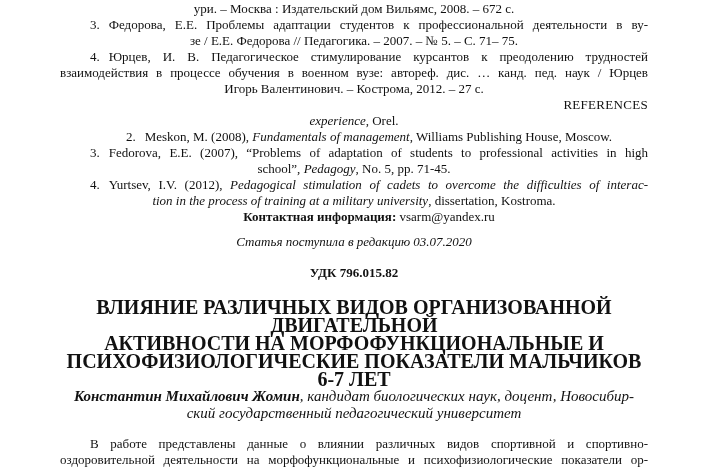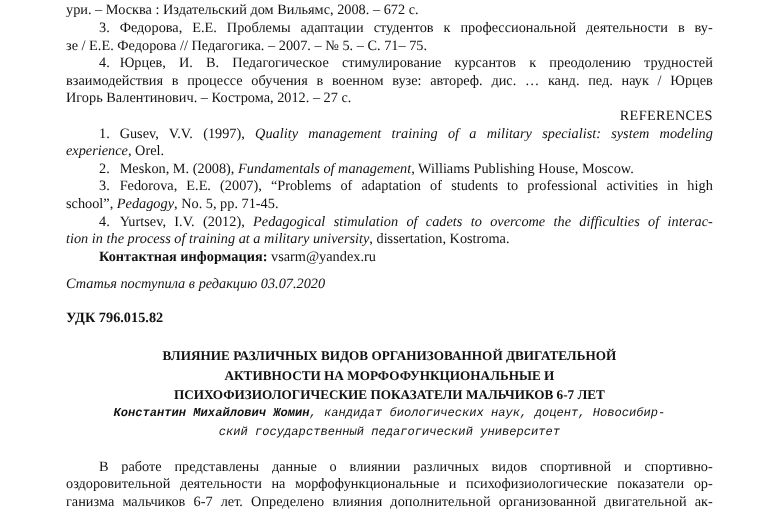--- a/index.html
+++ b/index.html
@@ -16,21 +16,21 @@
     color: #111111;
   }
   .page {
     box-sizing: border-box;
     width: 709px;
     height: 470px;
     padding: 1px 61px 0 60px;
   }
   .line {
     line-height: 16px;
-    text-align: left;
+    text-align: center;
   }
   .just {
     text-align: justify;
     text-align-last: justify;
   }
   .indent { padding-left: 30px; }
   .right { }
   .it { font-style: italic; }
   .b { font-weight: bold; margin-top: 16px; }
   .bi { font-weight: bold; font-style: italic; }
@@ -38,30 +38,29 @@
   .refs-heading {
     line-height: 16px;
     text-align: right;
     letter-spacing: 0.3px;
   }
   .received { margin-top: 9px; }
   .udc { margin-top: 15px; }
   .title-block { margin-top: 17px; }
   .title-line {
     line-height: 18px;
-    font-size: 12px;
+    font-size: 20px;
     font-weight: bold;
     text-align: center;
   }
   .author-line {
     line-height: 17px;
-    font-size: 11px;
+    font-size: 15px;
     font-style: italic;
     text-align: center;
-    font-family: Liberation Mono, monospace;
   }
   .annotation-block { margin-top: 14px; }
 </style>
 </head>
 <body>
 
 <div class="page">
 
   <div class="line">ури. – Москва : Издательский дом Вильямс, 2008. – 672 с.</div>
 
@@ -71,23 +70,20 @@
   <div class="line">зе / Е.Е. Федорова // Педагогика. – 2007. – № 5. – С. 71– 75.</div>
 
   <div class="line just indent">
     <span class="ref-num">4.</span><span>Юрцев, И. В. Педагогическое стимулирование курсантов к преодолению трудностей</span>
   </div>
   <div class="line just">взаимодействия в процессе обучения в военном вузе: автореф. дис. … канд. пед. наук / Юрцев</div>
   <div class="line">Игорь Валентинович. – Кострома, 2012. – 27 с.</div>
 
   <div class="refs-heading">REFERENCES</div>
 
-  <div class="line just indent">
-    <span class="ref-num">1.</span><span>Gusev, V.V. (1997), </span><span class="it">Quality management training of a military specialist: system modeling</span>
-  </div>
   <div class="line">
     <span class="it">experience</span><span>, Orel.</span>
   </div>
 
   <div class="line indent">
     <span class="ref-num">2.</span><span>Meskon, M. (2008), </span><span class="it">Fundamentals of management</span><span>, Williams Publishing House, Moscow.</span>
   </div>
 
   <div class="line just indent">
     <span class="ref-num">3.</span><span>Fedorova, E.E. (2007), “Problems of adaptation of students to professional activities in high</span>

